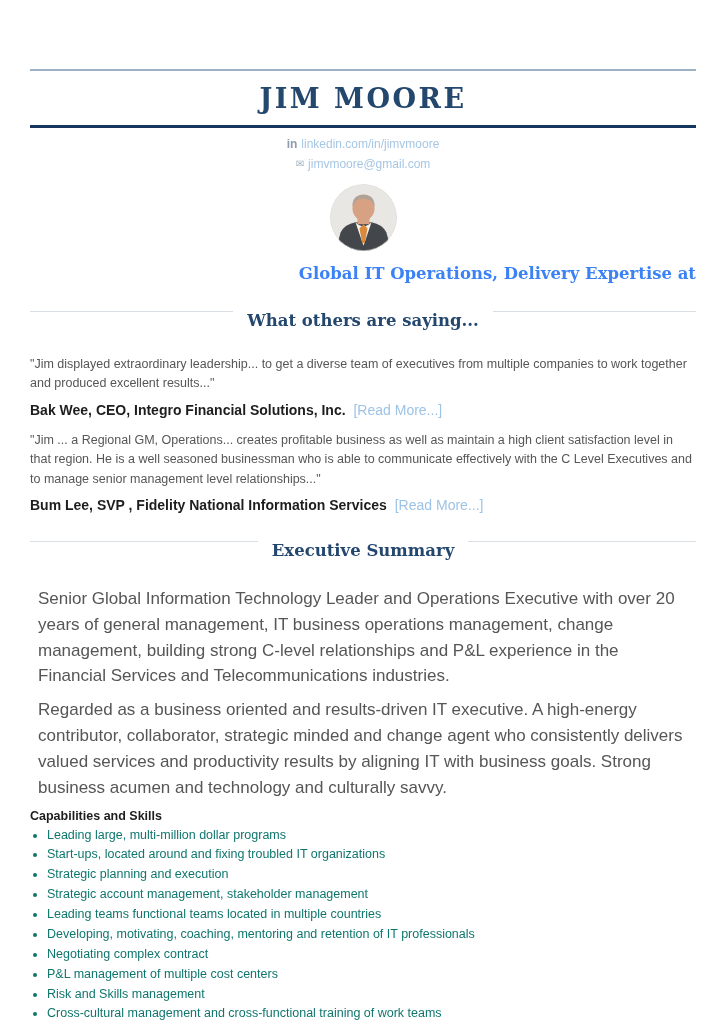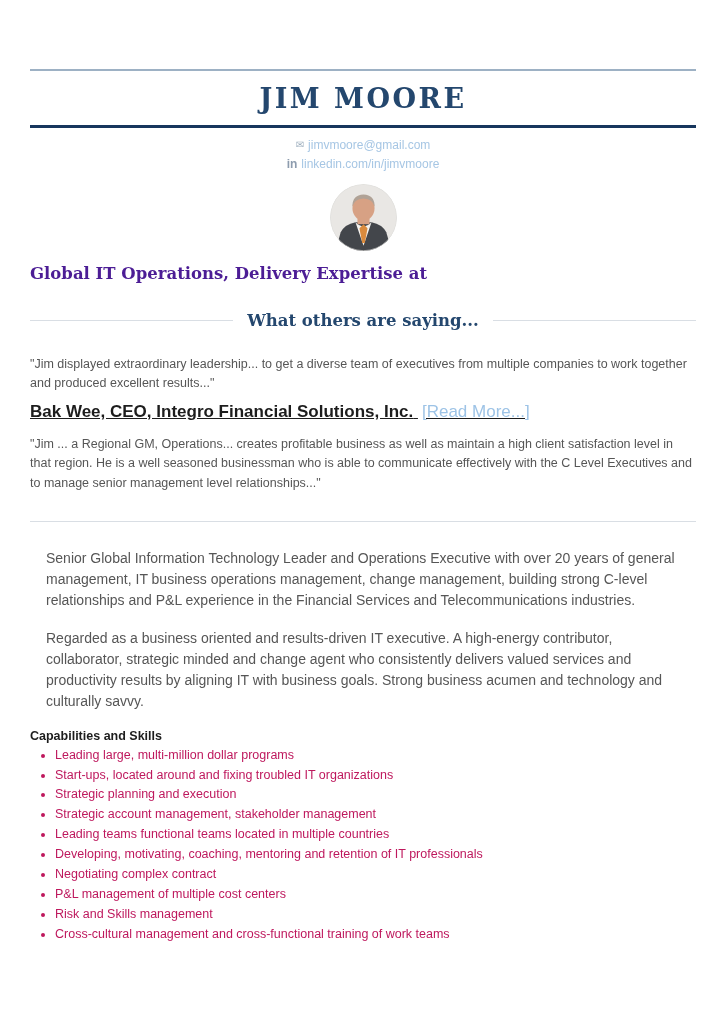--- a/index.html
+++ b/index.html
@@ -30,51 +30,51 @@
   .contact-icon { color: #9fb0bf; font-size: 10px; margin-right: 4px; vertical-align: 1px; }
   .li-icon { color: #8d9cae; font-weight: bold; font-size: 12px; margin-right: 4px; }
   .contact-link { color: #a6c6e4; text-decoration: none; }
 
   .avatar-wrap { width: 67px; height: 67px; margin: 10px auto 0 auto; }
   .avatar-wrap svg { display: block; border-radius: 50%; }
 
   .headline {
     font-family: "DejaVu Serif", serif;
     font-size: 16.5px; font-weight: bold;
-    color: #4c1d95;
-    text-align: left;
+    color: #3b82f6;
+    text-align: right;
     margin-top: 13px;
   }
 
   
   .section-head {
-    display: flex; align-items: center;
+    display: flex; align-items: flex-start;
     margin-top: 28px;
   }
   .section-head .line { flex: 1; border-top: 1px solid #d9dee4; }
   .section-head .txt {
     font-family: "DejaVu Serif", serif;
     font-size: 16.5px; font-weight: bold;
     color: #24476e;
     padding: 0 14px;
     white-space: nowrap;
   }
 
   
   .testimonials { margin-top: 25px; }
   .quote { font-size: 12.5px; line-height: 1.55; color: #565656; margin: 0 0 8px 0; }
-  .attribution { font-size: 17px; font-weight: bold; color: #1d1d1d; margin: 0 0 13px 0; text-decoration: underline; }
+  .attribution { font-size: 14px; font-weight: bold; color: #1d1d1d; margin: 0 0 13px 0; }
   .read-more { font-weight: normal; color: #9dc3e6; margin-left: 4px; text-decoration: none; }
 
   
   .summary { margin-top: 26px; }
-  .summary p { margin: 16px; font-size: 14px; line-height: 1.52; color: #565656; }
+  .summary p { margin: 8px; font-size: 17px; line-height: 1.52; color: #565656; }
   .cap-title { font-size: 12.5px; font-weight: bold; color: #1d1d1d; }
   .cap-list { margin: 4px 0 0 17px; padding: 0; }
-  .cap-list li { font-size: 12.5px; line-height: 1.43; color: #be185d; margin: 0 0 2px 8px; }
+  .cap-list li { font-size: 12.5px; line-height: 1.43; color: #0f766e; margin: 0 0 2px 0; }
 
   
   .skills { margin-top: 6px; }
   .skill-row { display: flex; margin-top: 36px; }
   .skill-label { width: 205px; font-size: 13.5px; color: #8b8b8b; padding-top: 0; }
   .skill-content { flex: 1; }
   .bar { height: 7px; background: #f0f0f0; border-radius: 4px; margin-top: 4px; position: relative; overflow: visible; }
   .bar-fill {
     height: 7px; background: #17365d; border-radius: 4px;
     transform: skewX(-35deg);
@@ -87,24 +87,24 @@
 <div class="page">
 
   <div class="rule-top"></div>
 
   <h1 class="name">JIM MOORE</h1>
 
   <div class="rule-thick"></div>
 
   <div class="contact">
     <div class="contact-row">
-      <span class="contact-icon">✉</span><a class="contact-link">jimvmoore@gmail.com</a>
+      <span class="li-icon">in</span><a class="contact-link">linkedin.com/in/jimvmoore</a>
     </div>
     <div class="contact-row">
-      <span class="li-icon">in</span><a class="contact-link">linkedin.com/in/jimvmoore</a>
+      <span class="contact-icon">✉</span><a class="contact-link">jimvmoore@gmail.com</a>
     </div>
   </div>
 
   <div class="avatar-wrap">
     <svg width="67" height="67" viewBox="0 0 100 100">
       <defs>
           <clipPath id="avclip">
             <circle cx="50" cy="50" r="50"></circle>
           </clipPath>
         </defs>
@@ -129,24 +129,29 @@
     <span class="line"></span>
   </div>
 
   <div class="testimonials">
     <p class="quote">"Jim displayed extraordinary leadership...  to get a diverse team of executives from multiple companies to work together and produced excellent results..."</p>
     <p class="attribution">
       <span>Bak Wee, CEO, Integro Financial Solutions, Inc.</span>
       <a class="read-more">[Read More...]</a>
     </p>
     <p class="quote">"Jim ... a Regional GM, Operations...  creates profitable business as well as maintain a high client satisfaction level in that region. He is a well seasoned businessman who is able to communicate effectively with the C Level Executives and to manage senior management level relationships..."</p>
+    <p class="attribution">
+      <span>Bum Lee, SVP , Fidelity National Information Services</span>
+      <a class="read-more">[Read More...]</a>
+    </p>
   </div>
 
   <div class="section-head">
     <span class="line"></span>
+    <span class="txt">Executive Summary</span>
     <span class="line"></span>
   </div>
 
   <div class="summary">
     <p>Senior Global Information Technology Leader and Operations Executive with over 20 years of general management, IT business operations management, change management, building strong C-level relationships and P&amp;L experience in the Financial Services and Telecommunications industries.</p>
     <p>Regarded as a business oriented and results-driven IT executive. A high-energy contributor, collaborator, strategic minded and change agent who consistently delivers valued services and productivity results by aligning IT with business goals. Strong business acumen and technology and culturally savvy.</p>
     <div class="cap-title">Capabilities and Skills</div>
     <ul class="cap-list">
       <li>Leading large, multi-million dollar programs</li>
       <li>Start-ups, located around and fixing troubled IT organizations</li>

